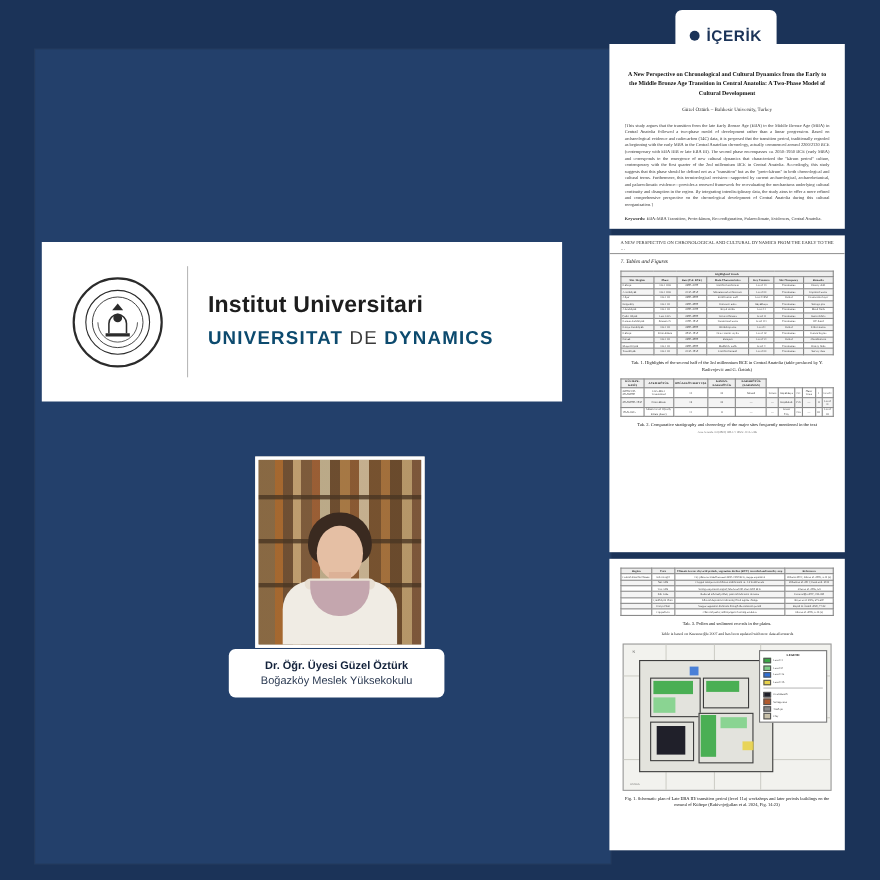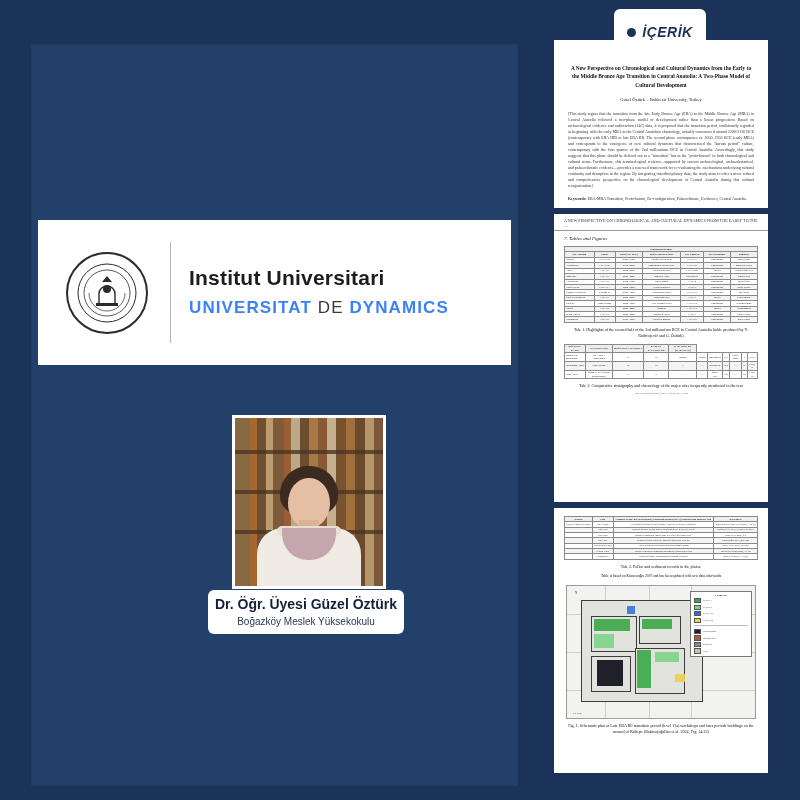--- a/index.html
+++ b/index.html
@@ -10,20 +10,21 @@
     overflow:hidden;
     position:relative;
   }
   .stage{position:absolute;inset:0;}
 
   
   .slide{
     position:absolute;left:32px;top:45px;width:485px;height:740px;
     background:#23406b;
     box-shadow:0 0 0 1px rgba(255,255,255,.04);
+    padding-left:38px;
   }
   .logo-card{
     position:absolute;left:6px;top:175px;width:473px;height:145px;
     background:#ffffff;
     display:flex;align-items:center;
   }
   .logo-seal{
     width:78px;height:78px;margin-left:28px;margin-right:18px;
     border-radius:50%;
     border:2px solid #2b2b2b;
@@ -37,21 +38,21 @@
   }
   .logo-text{display:flex;flex-direction:column;justify-content:center;}
   .logo-l1{
     font-size:21px;font-weight:bold;color:#1d1d1d;line-height:1.18;
     letter-spacing:.2px;
   }
   .logo-l2{
     font-size:17px;color:#3a3a3a;line-height:1.3;margin-top:7px;
     letter-spacing:1.1px;
   }
-  .logo-l2 b{font-weight:bold;color:#3b82f6;}
+  .logo-l2 b{font-weight:bold;color:#0c4a6e;}
 
   
   .photo-wrap{
     position:absolute;left:200px;top:370px;width:148px;height:168px;
     background:#d8cdbb;border:3px solid #ffffff;overflow:hidden;
   }
   .shelf{position:absolute;inset:0;background:#6b5237;}
   .shelf .books{position:absolute;left:0;top:0;width:100%;height:100%;
     background:
       linear-gradient(90deg,#8a6a44 0 10%,#a8692f 10% 15%,#6f4f33 15% 21%,#c2a071 21% 26%,#7e5b3b 26% 33%,#9c5f35 33% 38%,#bfae8c 38% 44%,#6d4d2f 44% 50%,#a97a45 50% 56%,#8b5a33 56% 62%,#c9b493 62% 68%,#77522f 68% 75%,#a5713c 75% 81%,#6a4a2c 81% 88%,#b99a6b 88% 94%,#7d573a 94% 100%);
@@ -63,28 +64,28 @@
   .p-neck{position:absolute;left:50%;transform:translateX(-50%);top:54px;width:20px;height:16px;background:#dcb197;}
   .p-body{position:absolute;left:50%;transform:translateX(-50%);top:62px;width:104px;height:60px;border-radius:26px 26px 0 0;background:#f0ece4;}
   .p-scarf{position:absolute;left:50%;transform:translateX(-50%);top:62px;width:54px;height:32px;border-radius:0 0 26px 26px;background:#c4a6ae;}
   .p-collar{position:absolute;left:50%;transform:translateX(-50%);top:60px;width:64px;height:10px;border-radius:6px;background:#e8dfd2;}
 
   .name-card{
     position:absolute;left:176px;top:545px;width:196px;height:44px;
     background:#ffffff;border-radius:6px;
     display:flex;flex-direction:column;align-items:center;justify-content:center;
   }
-  .name-main{font-size:14px;font-weight:bold;color:#12213a;line-height:1.1;}
+  .name-main{font-size:10px;font-weight:bold;color:#12213a;line-height:1.1;}
   .name-sub{font-size:10px;color:#2b3a52;margin-top:3px;}
 
   
   .icerik-tab{
     position:absolute;left:614px;top:9px;width:92px;height:46px;
     background:#ffffff;border-radius:6px;
-    display:flex;align-items:center;justify-content:center;gap:6px;font-style:italic;
+    display:flex;align-items:center;justify-content:center;gap:6px;
   }
   .icerik-label{font-size:14px;font-weight:bold;color:#1b3358;letter-spacing:.5px;}
   .icerik-dot{width:9px;height:9px;border-radius:50%;background:#1b3358;}
 
   
   .docs{position:absolute;left:554px;top:40px;width:214px;}
   .doc{background:#ffffff;margin-bottom:6px;position:relative;overflow:hidden;}
   .doc-pad{padding:10px 14px;}
 
   

